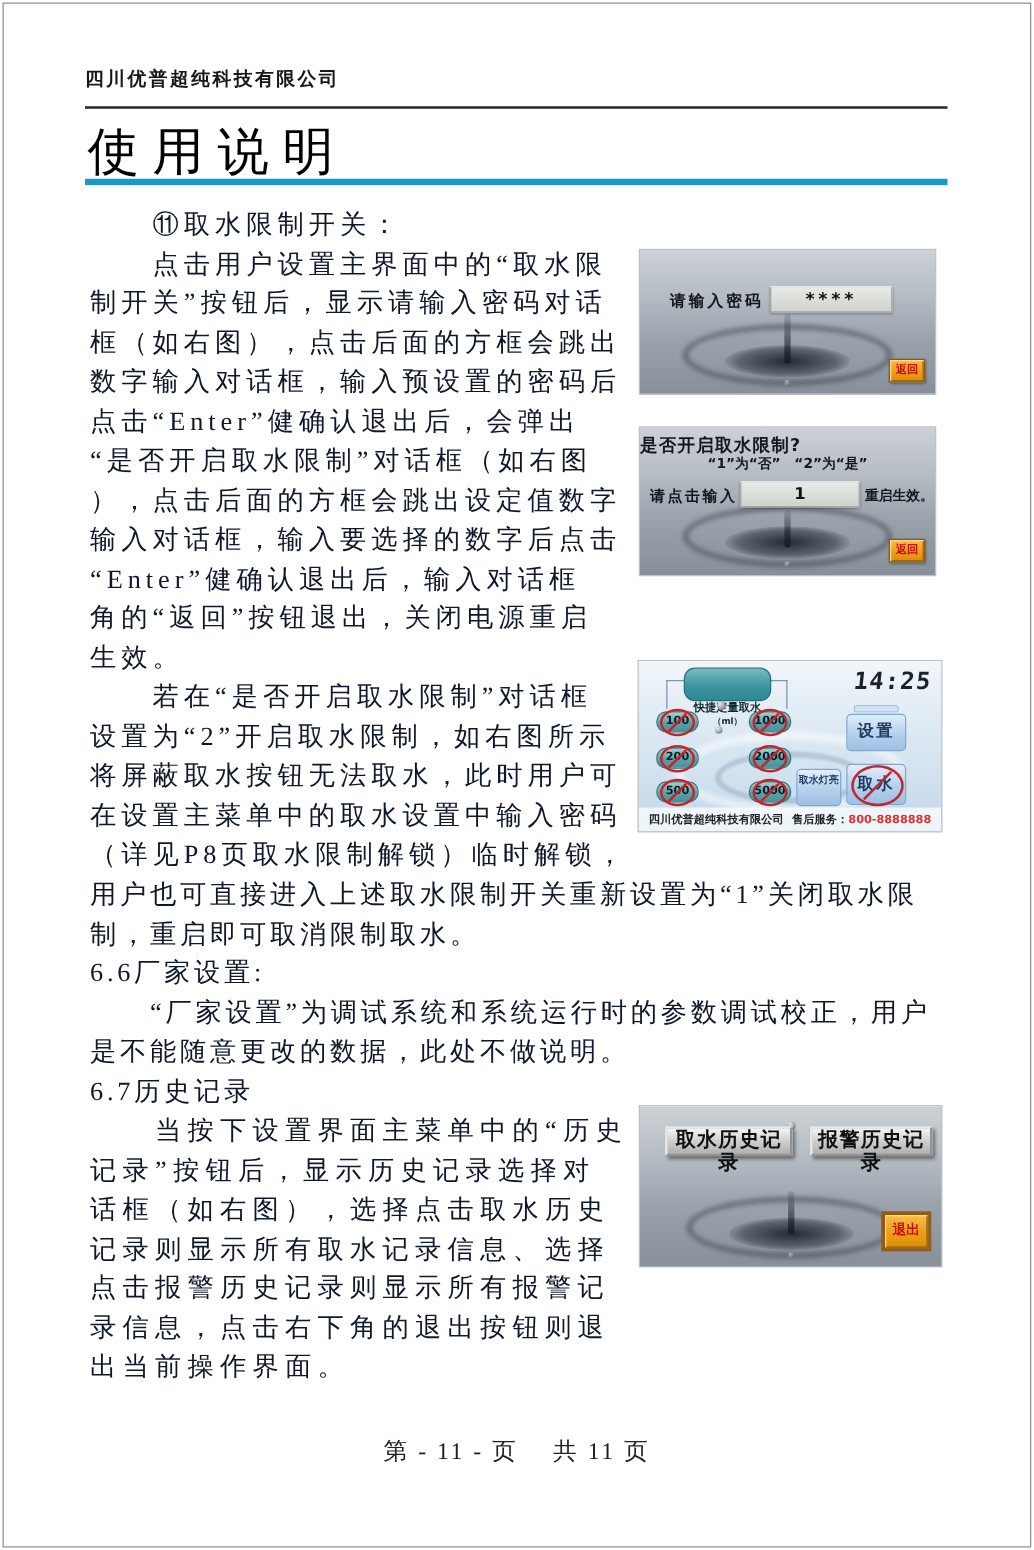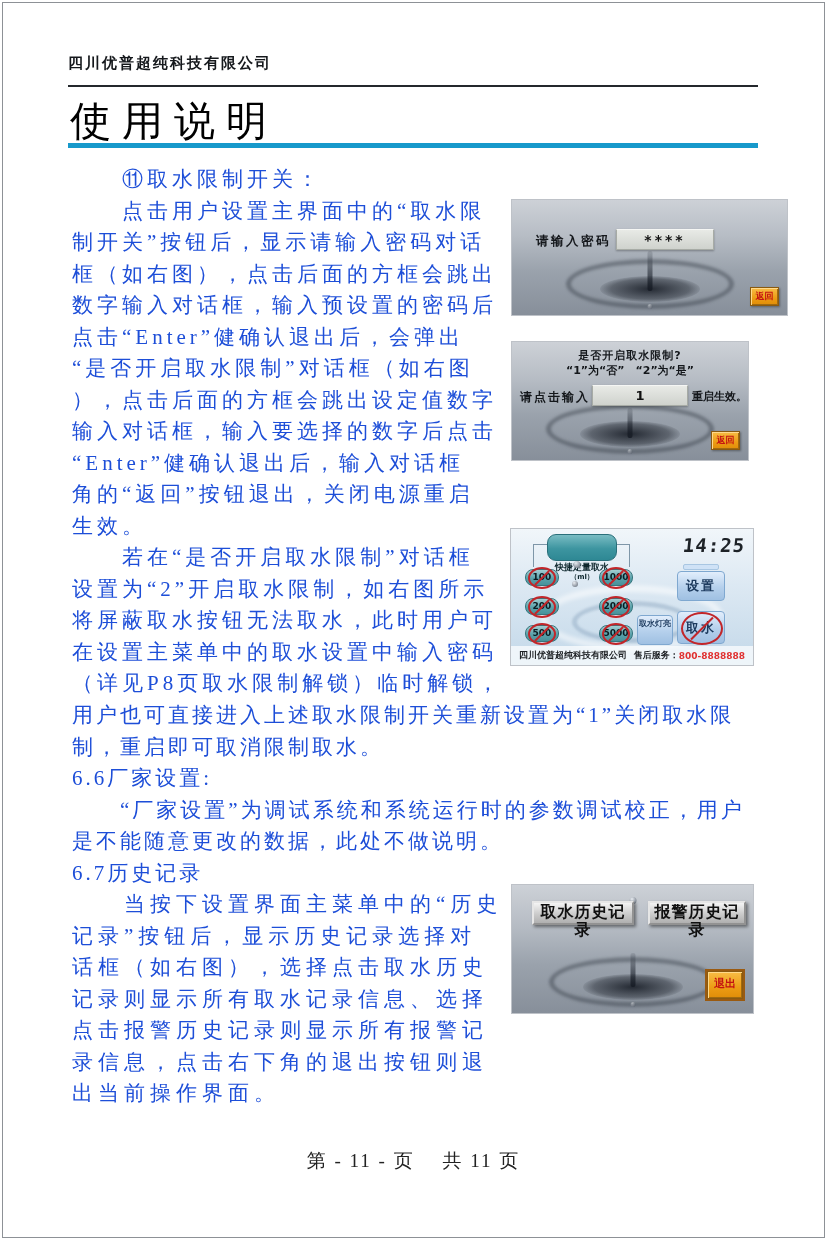--- a/index.html
+++ b/index.html
@@ -8,21 +8,21 @@
   .frame { position:absolute; inset:2px; border:1px solid #8d9196; pointer-events:none; }
 
   
   .company { position:absolute; left:68px; top:54px; font-family:"Liberation Sans",sans-serif;
              font-weight:bold; font-size:15px; letter-spacing:2px; color:#15181c; }
   .company-rule { position:absolute; left:68px; top:85px; width:690px; height:2px; background:#24282c; }
   .doc-title { position:absolute; left:70px; top:94px; font-size:41px; letter-spacing:11px; color:#000; }
   .accent-bar { position:absolute; left:68px; top:143px; width:690px; height:5px; }
 
   
-  .textcol { position:absolute; line-height:31.5px; font-size:21px; color:#1d4ed8; }
+  .textcol { position:absolute; line-height:31.5px; font-size:21px; color:#0f172a; }
   .tline { white-space:pre-wrap; }
   .col1 { left:72px; top:164px; width:470px; letter-spacing:4px; }
   .fullblock { left:72px; top:700px; width:712px; letter-spacing:3px; }
   .col2 { left:72px; top:889px; width:445px; letter-spacing:5px; }
 
   .footer { position:absolute; left:0; top:1148px; width:100%; text-align:center;
             font-size:19px; letter-spacing:2px; color:#222; }
 
   
   .shot { position:absolute; overflow:hidden; box-shadow:0 0 0 1px rgba(110,120,132,.45); }
@@ -140,36 +140,36 @@
   <div class="textcol col2">
       <div class="tline">　　当按下设置界面主菜单中的“历史</div>
       <div class="tline">记录”按钮后，显示历史记录选择对</div>
       <div class="tline">话框（如右图），选择点击取水历史</div>
       <div class="tline">记录则显示所有取水记录信息、选择</div>
       <div class="tline">点击报警历史记录则显示所有报警记</div>
       <div class="tline">录信息，点击右下角的退出按钮则退</div>
       <div class="tline">出当前操作界面。</div>
     </div>
 
-  <div class="shot graybg" style="left:512px; top:200px; width:236px; height:115px;padding-left:39px;">
+  <div class="shot graybg" style="left:512px; top:200px; width:236px; height:115px;">
     <span class="stem"></span>
     <span class="bead b2"></span>
     <span class="ripple r1"></span>
     <span class="ripple r2"></span>
     <div class="dlg-label" style="left:24px; top:33px; font-size:12.5px; letter-spacing:2.5px;">请输入密码</div>
     <div class="dlg-input" style="left:104px; top:29px; width:96px; height:19px; line-height:20px; font-size:14px; letter-spacing:3px;">****</div>
     <div class="btn-orange" style="right:8px; bottom:9px; width:27px; height:17px; font-size:9px; line-height:16px;">返回</div>
   </div>
 
   <div class="shot graybg" style="left:512px; top:342px; width:236px; height:118px;">
     <span class="stem" style="height:30px; bottom:22px;"></span>
     <span class="bead b2"></span>
     <span class="ripple r1"></span>
     <span class="ripple r2"></span>
-    <div class="dlg-label" style="left:0; top:6px; width:100%; text-align:center; font-size:11px; letter-spacing:1px;">是否开启取水限制?</div>
+    <div class="dlg-label" style="left:0; top:6px; width:100%; text-align:left; font-size:14px; letter-spacing:1px;">是否开启取水限制?</div>
     <div class="dlg-label" style="left:0; top:21px; width:100%; text-align:center; font-size:11px;">“1”为“否”　“2”为“是”</div>
     <div class="dlg-label" style="left:8px; top:47px; font-size:12px; letter-spacing:2px;">请点击输入</div>
     <div class="dlg-input" style="left:80px; top:43px; width:94px; height:19px; line-height:20px; font-size:13px;">1</div>
     <div class="dlg-label" style="left:180px; top:47px; font-size:11px;">重启生效。</div>
     <div class="btn-orange" style="right:8px; bottom:10px; width:27px; height:17px; font-size:9px; line-height:16px;">返回</div>
   </div>
 
   <div class="shot lightbg" style="left:511px; top:529px; width:242px; height:136px;">
     <span class="ripple lightripple1"></span>
     <span class="ripple lightripple2"></span>

